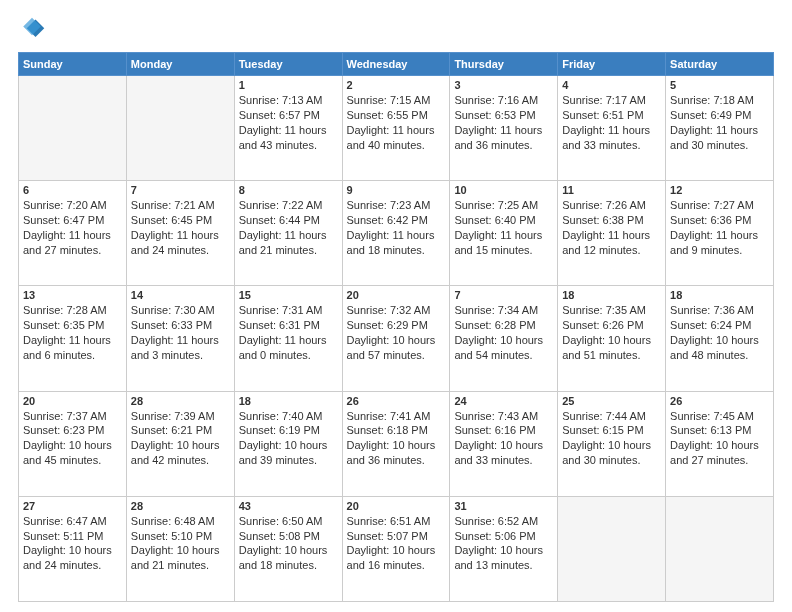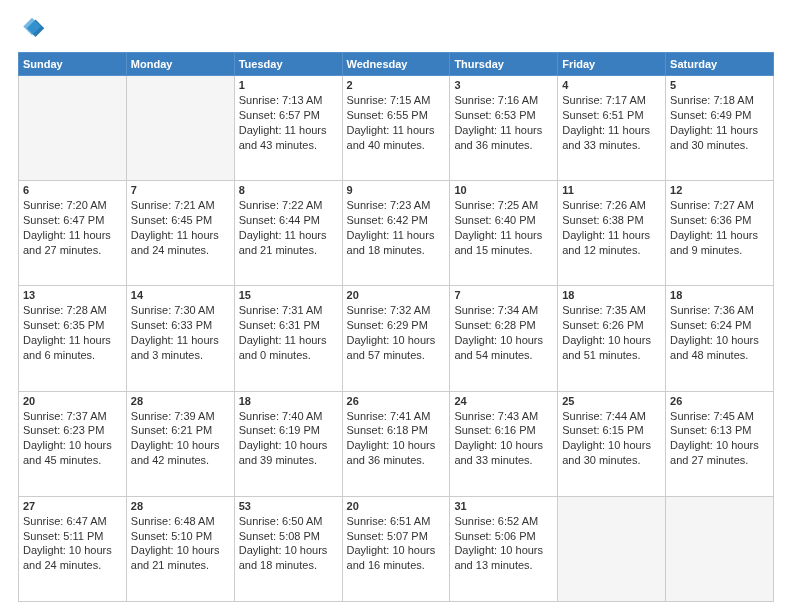--- a/index.html
+++ b/index.html
@@ -250,21 +250,21 @@
         <tr>
           <td>
             <span class="day-number">27</span>
             <div class="cell-text">Sunrise: 6:47 AM<br>Sunset: 5:11 PM<br>Daylight: 10 hours and 24 minutes.</div>
           </td>
           <td>
             <span class="day-number">28</span>
             <div class="cell-text">Sunrise: 6:48 AM<br>Sunset: 5:10 PM<br>Daylight: 10 hours and 21 minutes.</div>
           </td>
           <td>
-            <span class="day-number">53</span>
+            <span class="day-number">43</span>
             <div class="cell-text">Sunrise: 6:50 AM<br>Sunset: 5:08 PM<br>Daylight: 10 hours and 18 minutes.</div>
           </td>
           <td>
             <span class="day-number">20</span>
             <div class="cell-text">Sunrise: 6:51 AM<br>Sunset: 5:07 PM<br>Daylight: 10 hours and 16 minutes.</div>
           </td>
           <td>
             <span class="day-number">31</span>
             <div class="cell-text">Sunrise: 6:52 AM<br>Sunset: 5:06 PM<br>Daylight: 10 hours and 13 minutes.</div>
           </td>

